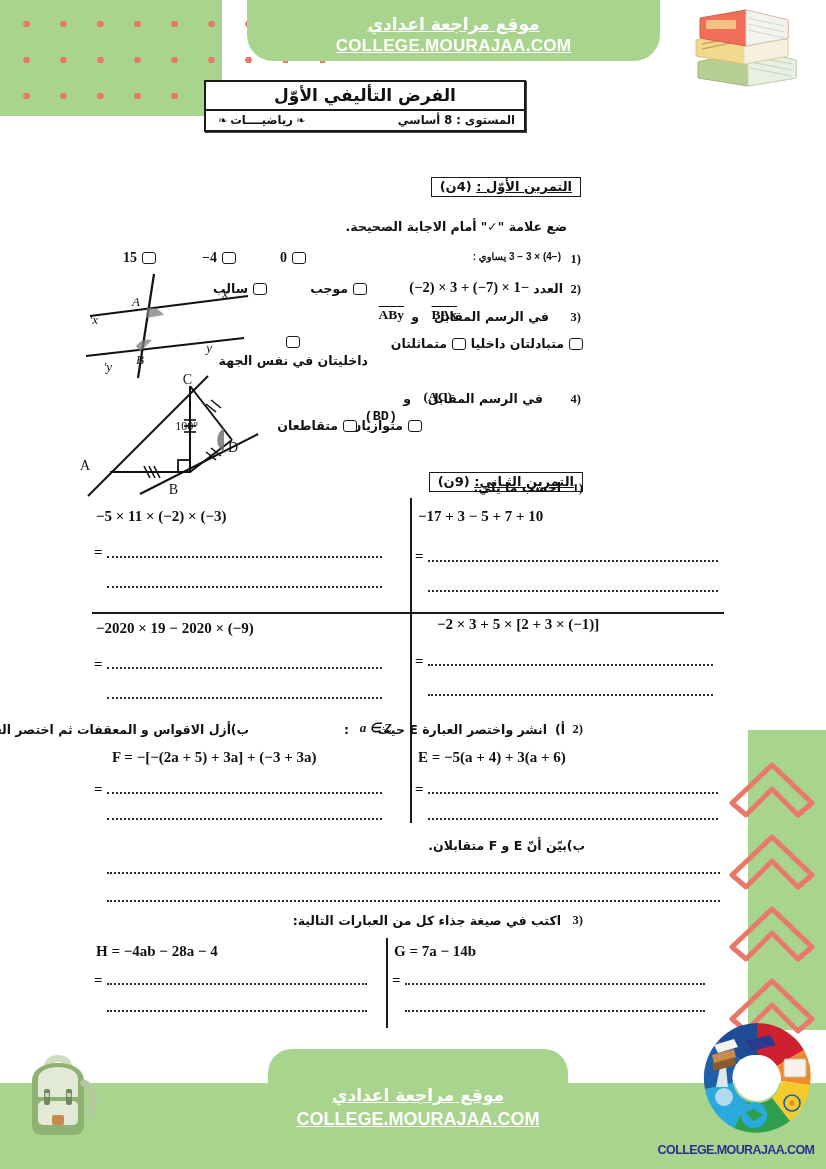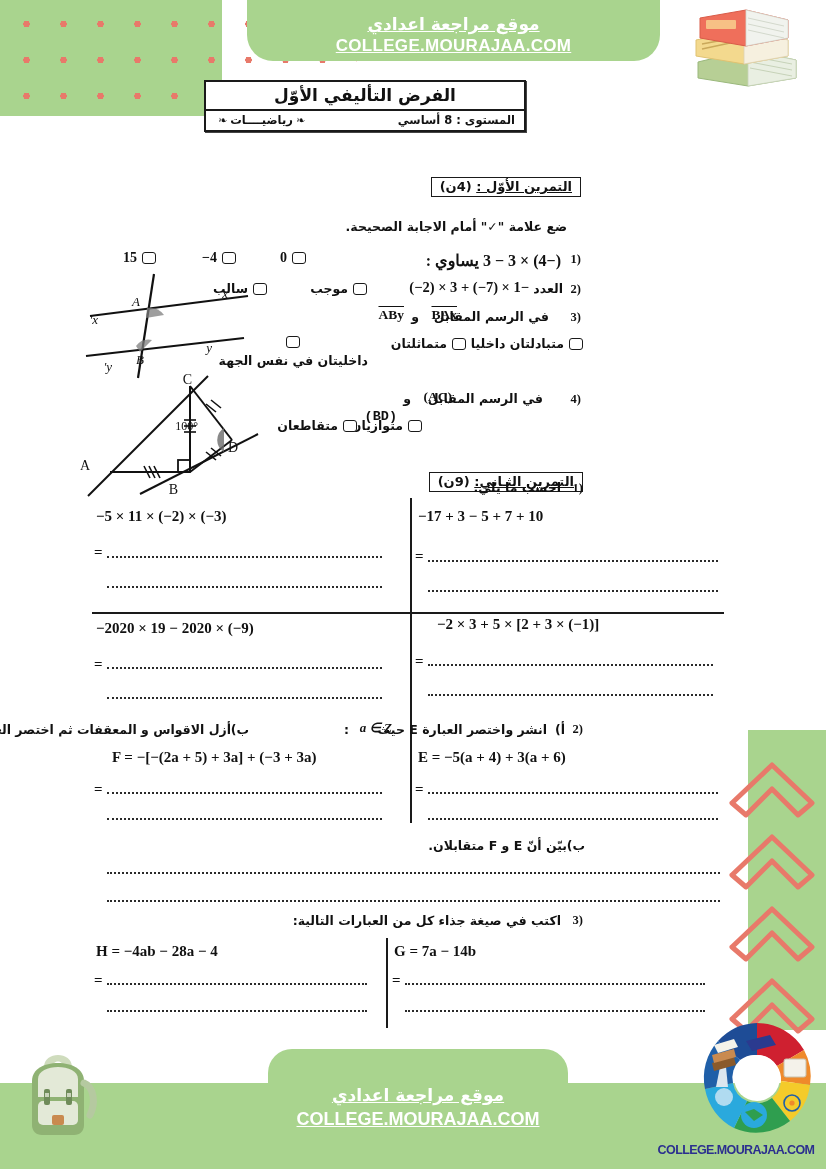--- a/index.html
+++ b/index.html
@@ -403,21 +403,21 @@
   </div>
 
   <div class="sec-header ex1-header">
     <span class="uline">التمرين الأوّل :</span>
     <span>(4ن)</span>
   </div>
 
   <div class="ar" style="right:112px; top:219px;">ضع علامة "✓" أمام الاجابة الصحيحة.</div>
 
   <div class="qnum" style="right:98px; top:252px;">1)</div>
-  <div class="ar" style="right:118px; top:251px; font-family:Liberation Serif, serif; font-size:16px;">(−4) × 3 − 3  يساوي :</div>
+  <div class="ar" style="right:118px; top:251px; font-family:Liberation Sans, sans-serif; font-size:10px;">(−4) × 3 − 3  يساوي :</div>
   <div class="opt" style="right:373px; top:250px;">
     <span class="cbox"></span>
     <span class="opt-num">0</span>
   </div>
   <div class="opt" style="right:443px; top:250px;">
     <span class="cbox"></span>
     <span class="opt-num">−4</span>
   </div>
   <div class="opt" style="right:523px; top:250px;">
     <span class="cbox"></span>

